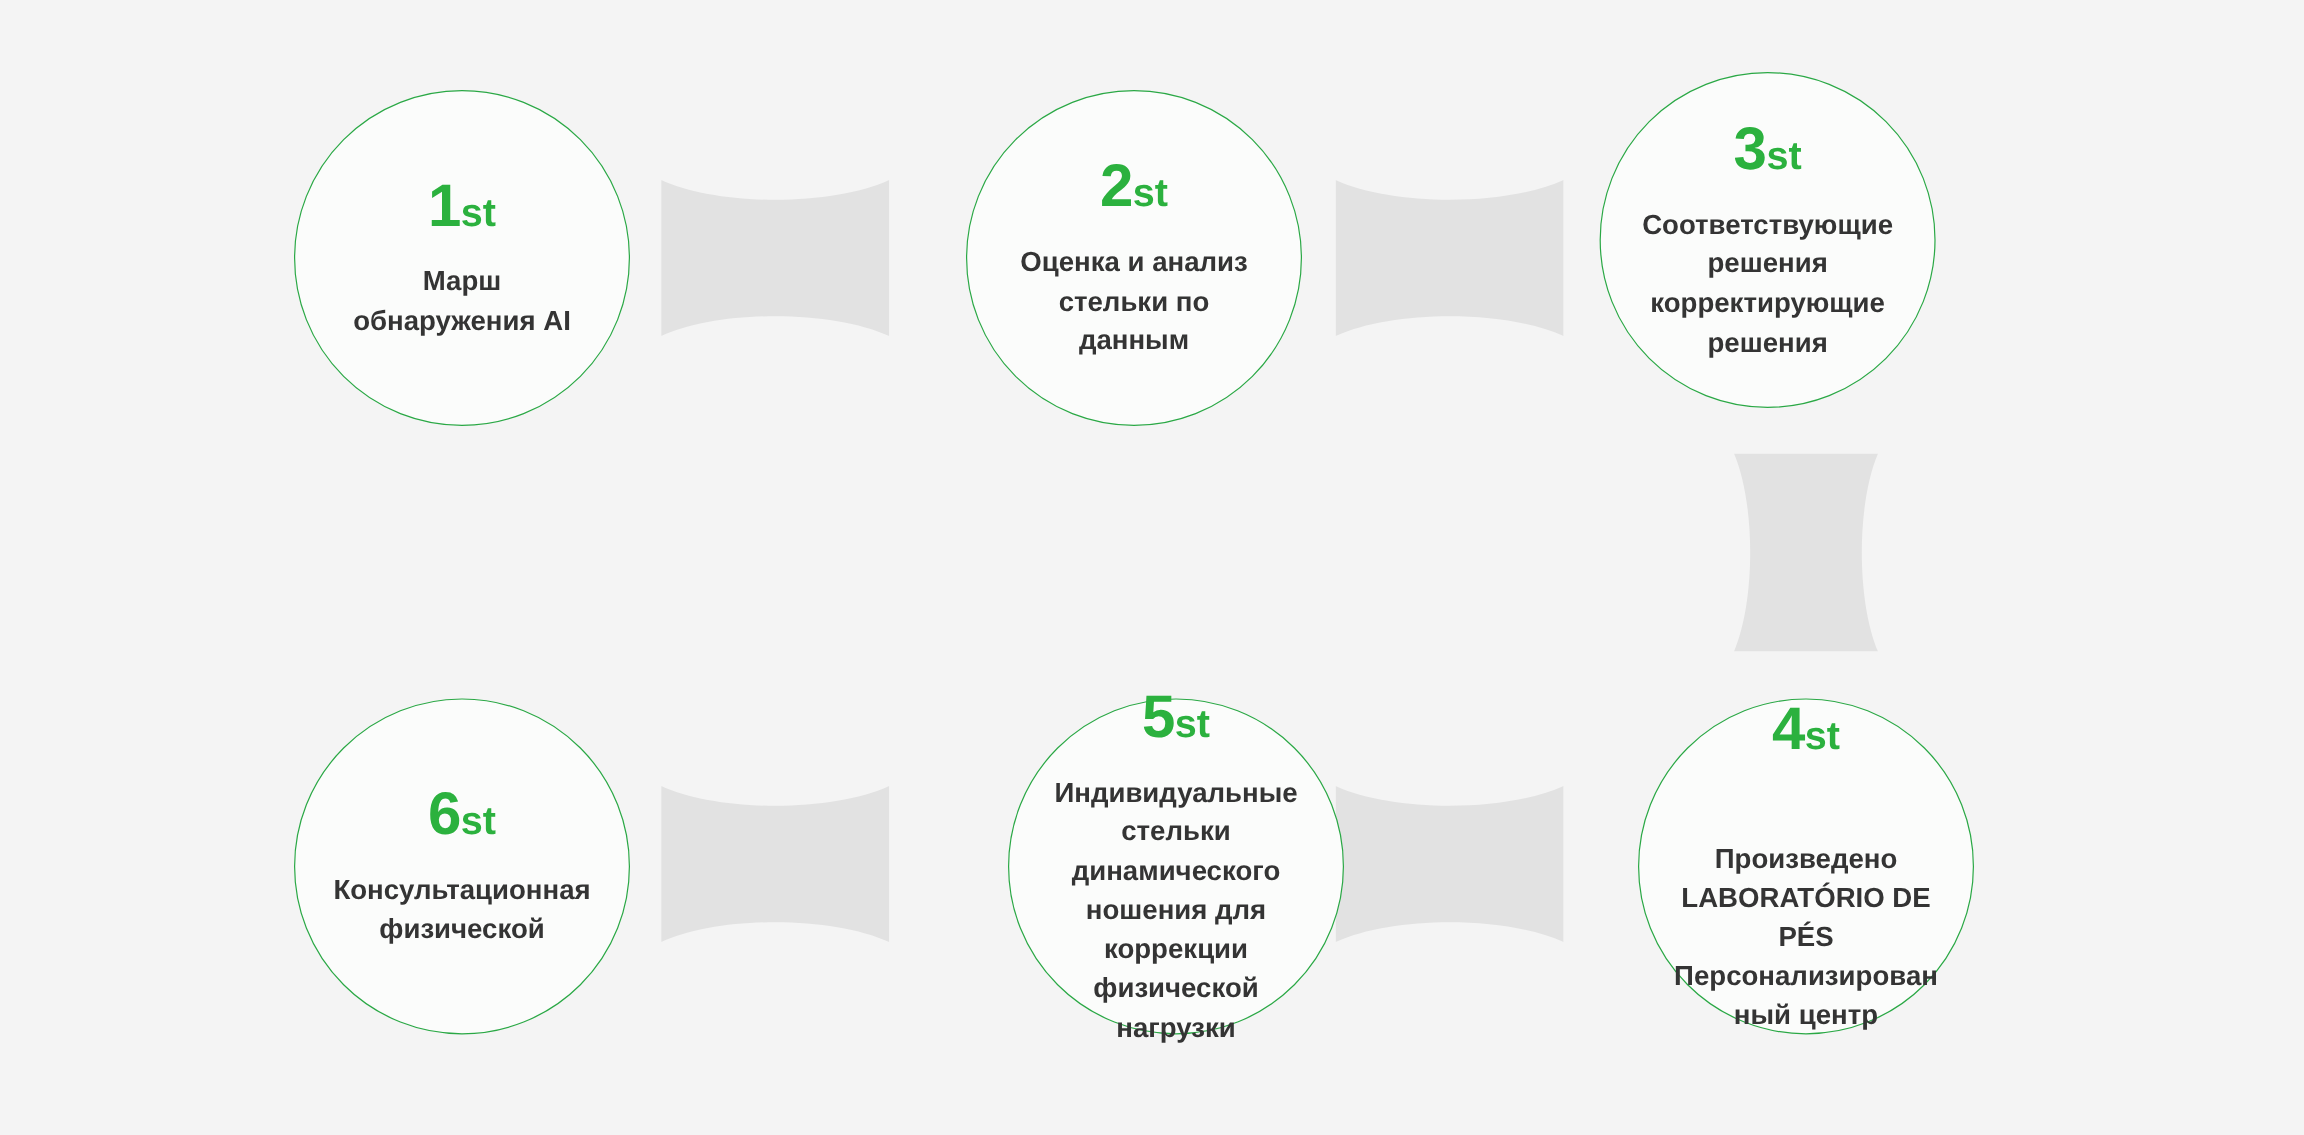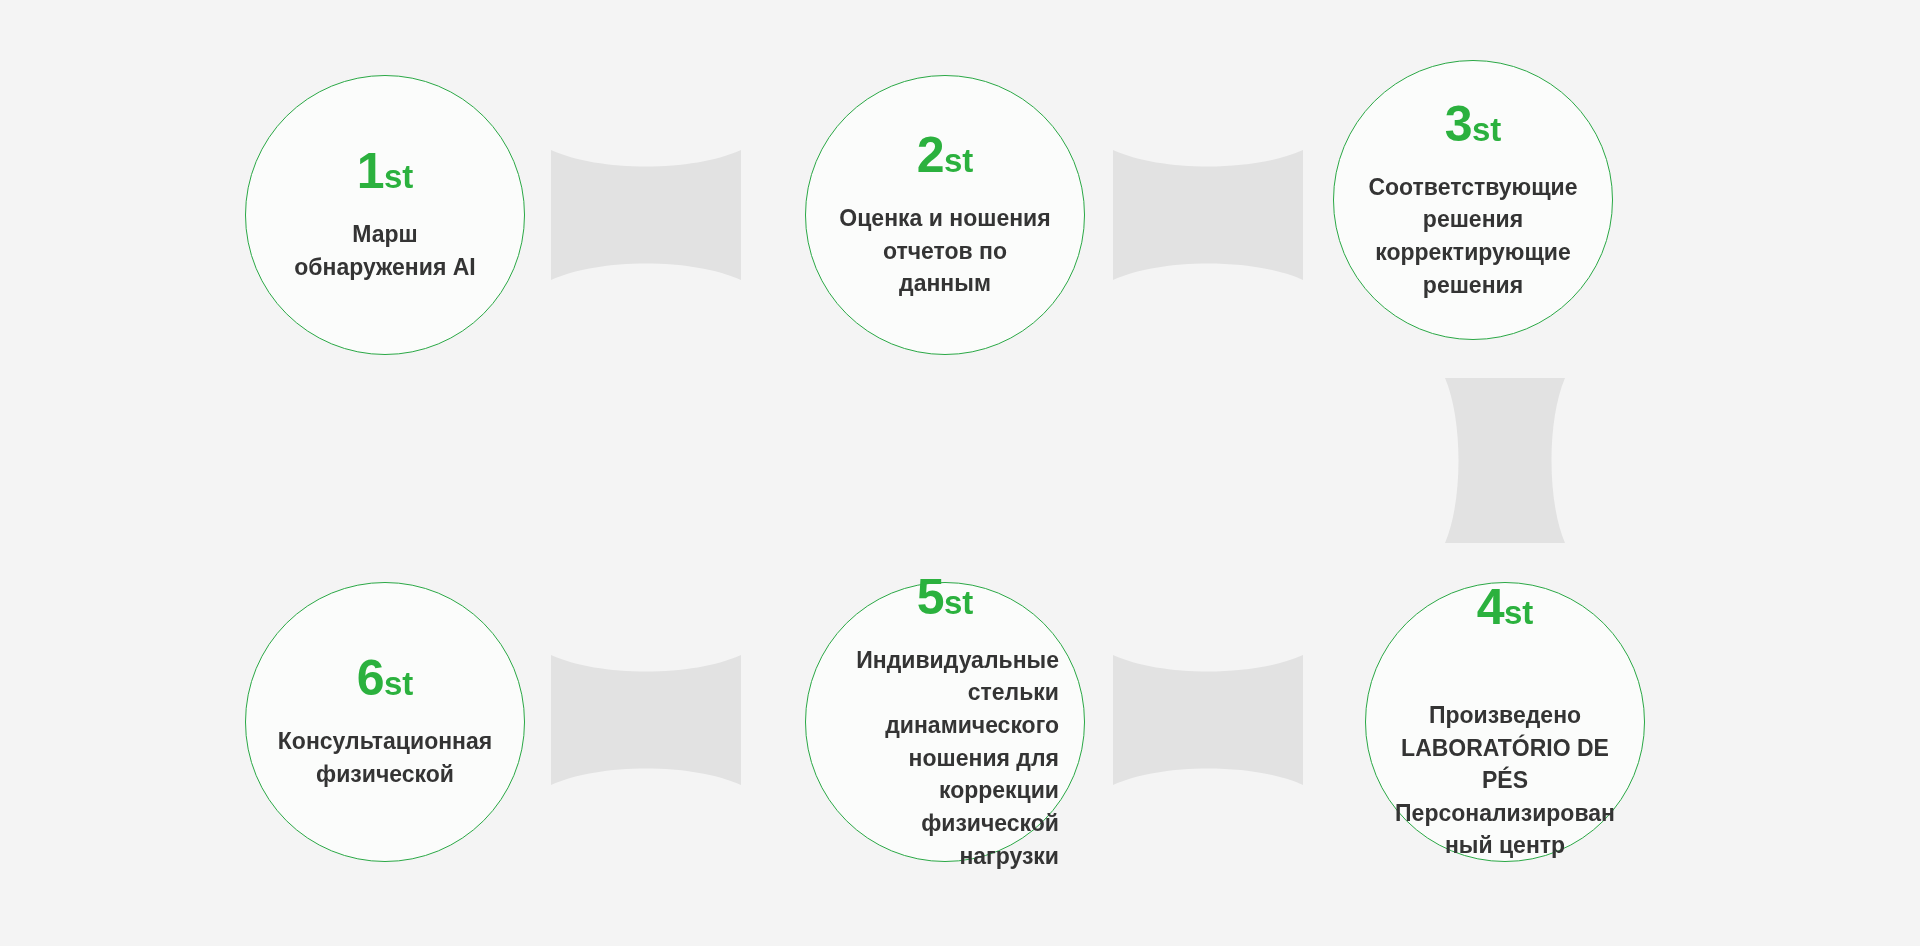--- a/index.html
+++ b/index.html
@@ -68,21 +68,21 @@
     position: absolute;
     pointer-events: none;
   }
   .conn svg { display: block; }
 
   
   #node-1 { left: 245px; top: 75px; }
   #node-2 { left: 805px; top: 75px; align-items: center; }
   #node-3 { left: 1333px; top: 60px; }
   #node-4 { left: 1365px; top: 582px; gap: 45px; }
-  #node-5 { left: 805px; top: 582px; text-align: right; }
+  #node-5 { left: 840px; top: 582px; }
   #node-6 { left: 245px; top: 582px; align-items: center; }
 
   #conn-1-2 { left: 551px; top: 150px; }
   #conn-2-3 { left: 1113px; top: 150px; }
   #conn-3-4 { left: 1445px; top: 378px; }
   #conn-5-4 { left: 1113px; top: 655px; }
   #conn-6-5 { left: 551px; top: 655px; }
 </style>
 </head>
 <body>
@@ -119,21 +119,21 @@
     </svg>
   </div>
 
   <div class="node" id="node-1">
     <div class="node-num"><span>1</span><span class="ord">st</span></div>
     <div class="node-label">Марш обнаружения AI</div>
   </div>
 
   <div class="node" id="node-2">
     <div class="node-num"><span>2</span><span class="ord">st</span></div>
-    <div class="node-label">Оценка и ношения отчетов по данным</div>
+    <div class="node-label">Оценка и анализ стельки по данным</div>
   </div>
 
   <div class="node" id="node-3">
     <div class="node-num"><span>3</span><span class="ord">st</span></div>
     <div class="node-label">Соответствующие решения корректирующие решения</div>
   </div>
 
   <div class="node wide" id="node-4">
     <div class="node-num"><span>4</span><span class="ord">st</span></div>
     <div class="node-label">Произведено LABORATÓRIO DE PÉS Персонализированный центр</div>

